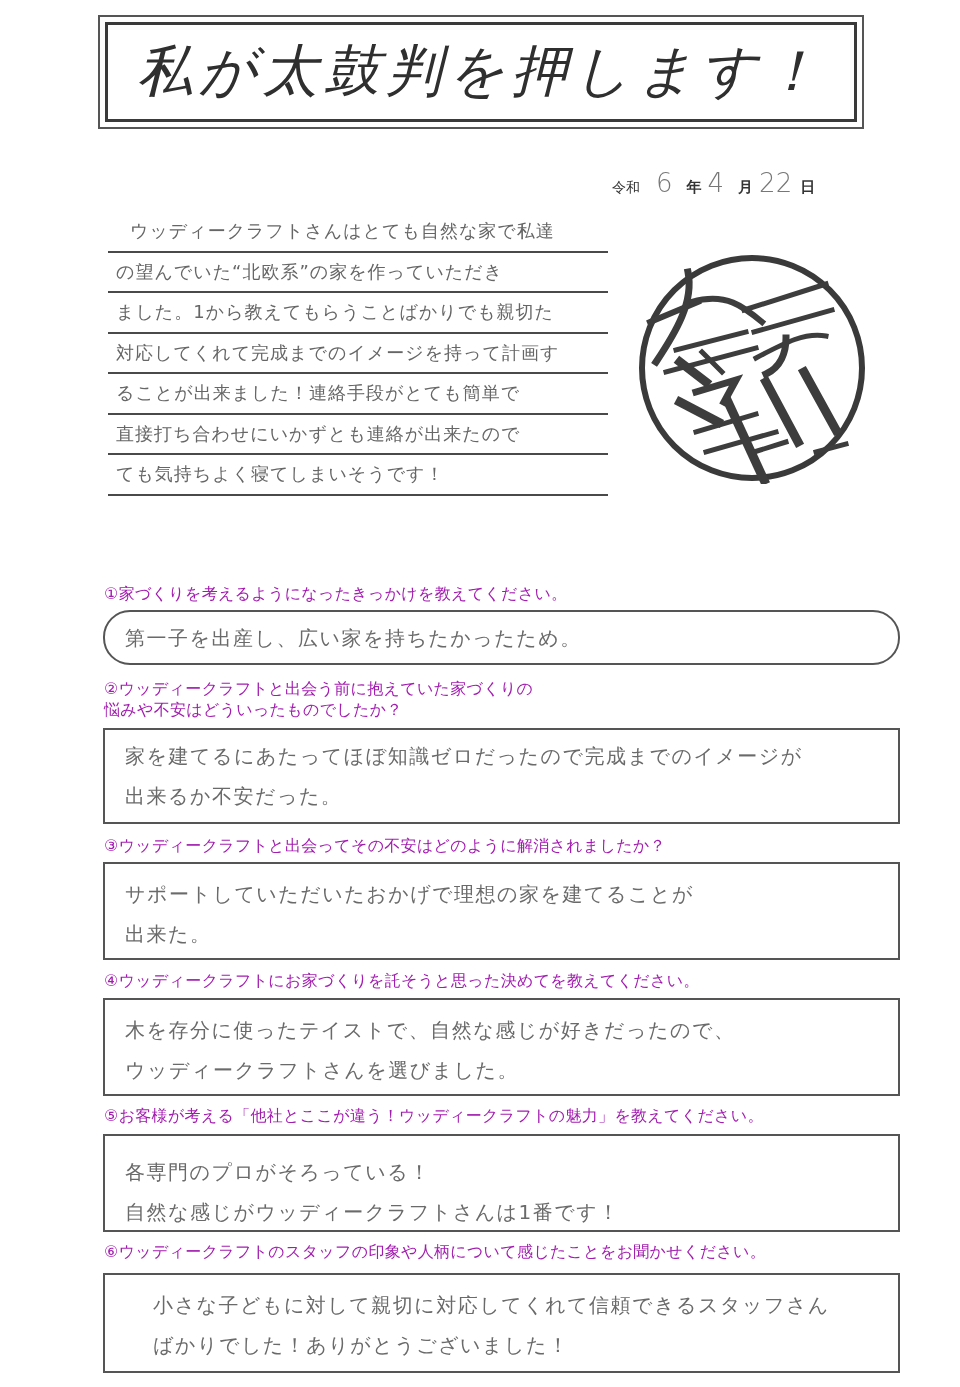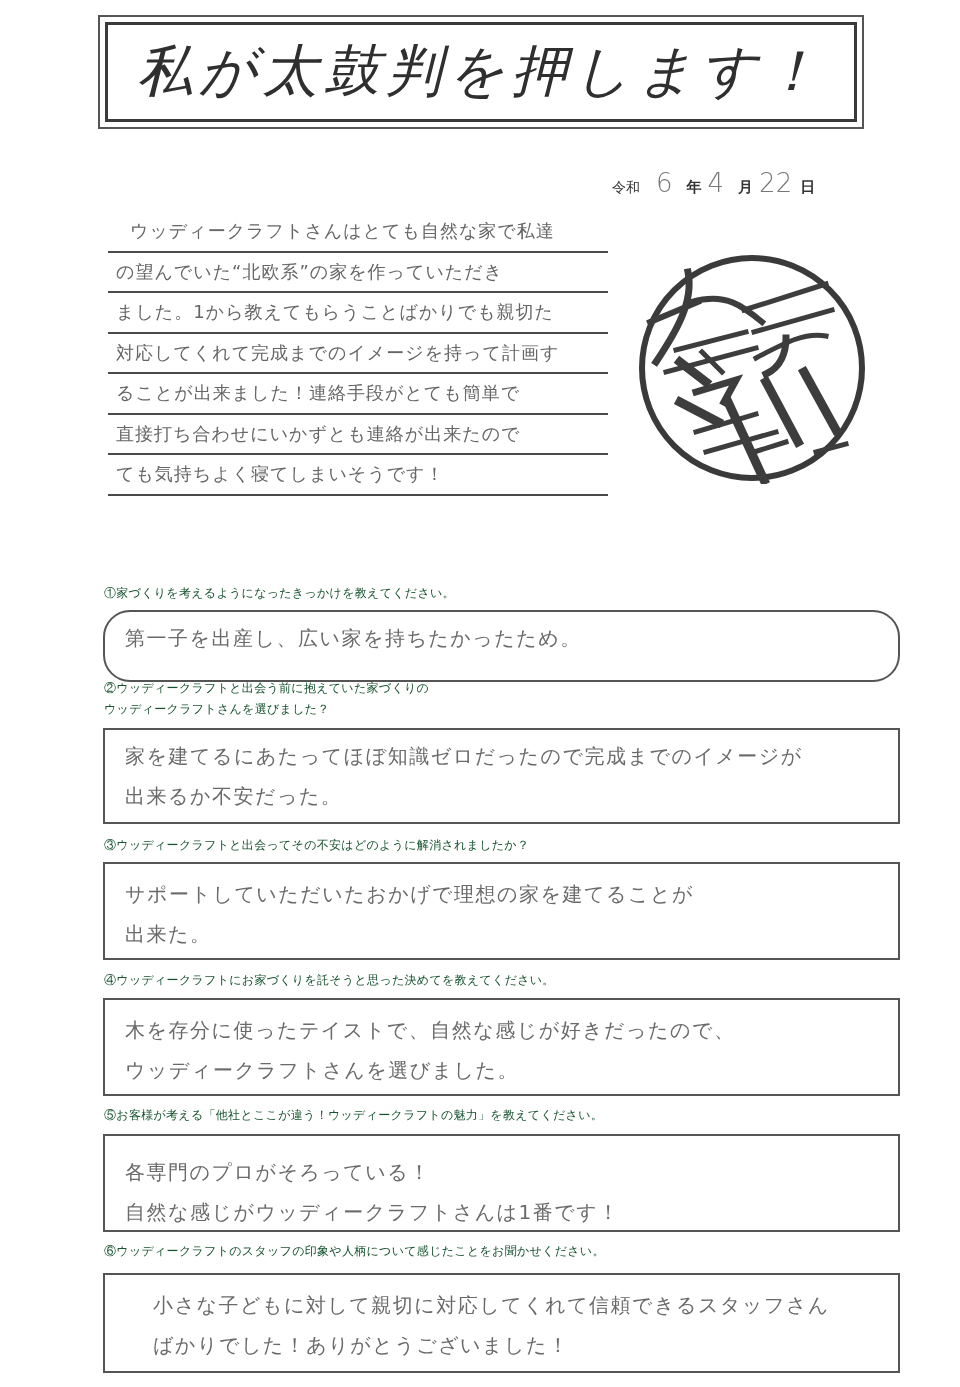--- a/index.html
+++ b/index.html
@@ -82,26 +82,25 @@
       position: absolute;
       left: 636px;
       top: 252px;
       width: 232px;
       height: 232px;
     }
 
     .question {
       position: absolute;
       left: 104px;
-      font-size: 12px;
-      color: #14532d;
+      font-size: 16px;
+      color: #a21caf;
       white-space: nowrap;
       letter-spacing: 0.3px;
       line-height: 21px;
-      font-family: Liberation Serif, serif;
     }
     .answer-box {
       position: absolute;
       left: 103px;
       width: 797px;
       border: 2px solid #555;
       box-sizing: border-box;
       background: #fff;
     }
     .answer-line {
@@ -170,27 +169,27 @@
       <line x1="168" y1="120" x2="200" y2="178" stroke-width="9"></line>
       <path d="M180 200 L 210 192" stroke-width="5"></path>
       <line x1="118" y1="200" x2="150" y2="190" stroke-width="5"></line>
     </g>
   </svg>
 </div>
 
 <div class="question" style="top:583px;">
   <div>①家づくりを考えるようになったきっかけを教えてください。</div>
 </div>
-<div class="answer-box" style="top:610px; height:72px; padding-top:6px;border-radius:27px;">
+<div class="answer-box" style="top:610px; height:55px; padding-top:6px;border-radius:27px;">
   <div class="answer-line">第一子を出産し、広い家を持ちたかったため。</div>
 </div>
 
 <div class="question" style="top:678px;">
   <div>②ウッディークラフトと出会う前に抱えていた家づくりの</div>
-  <div>ウッディークラフトさんを選びました？</div>
+  <div>悩みや不安はどういったものでしたか？</div>
 </div>
 <div class="answer-box" style="top:728px; height:96px; padding-top:6px;">
   <div class="answer-line">家を建てるにあたってほぼ知識ゼロだったので完成までのイメージが</div>
   <div class="answer-line">出来るか不安だった。</div>
 </div>
 
 <div class="question" style="top:835px;">
   <div>③ウッディークラフトと出会ってその不安はどのように解消されましたか？</div>
 </div>
 <div class="answer-box" style="top:862px; height:98px; padding-top:10px;">

